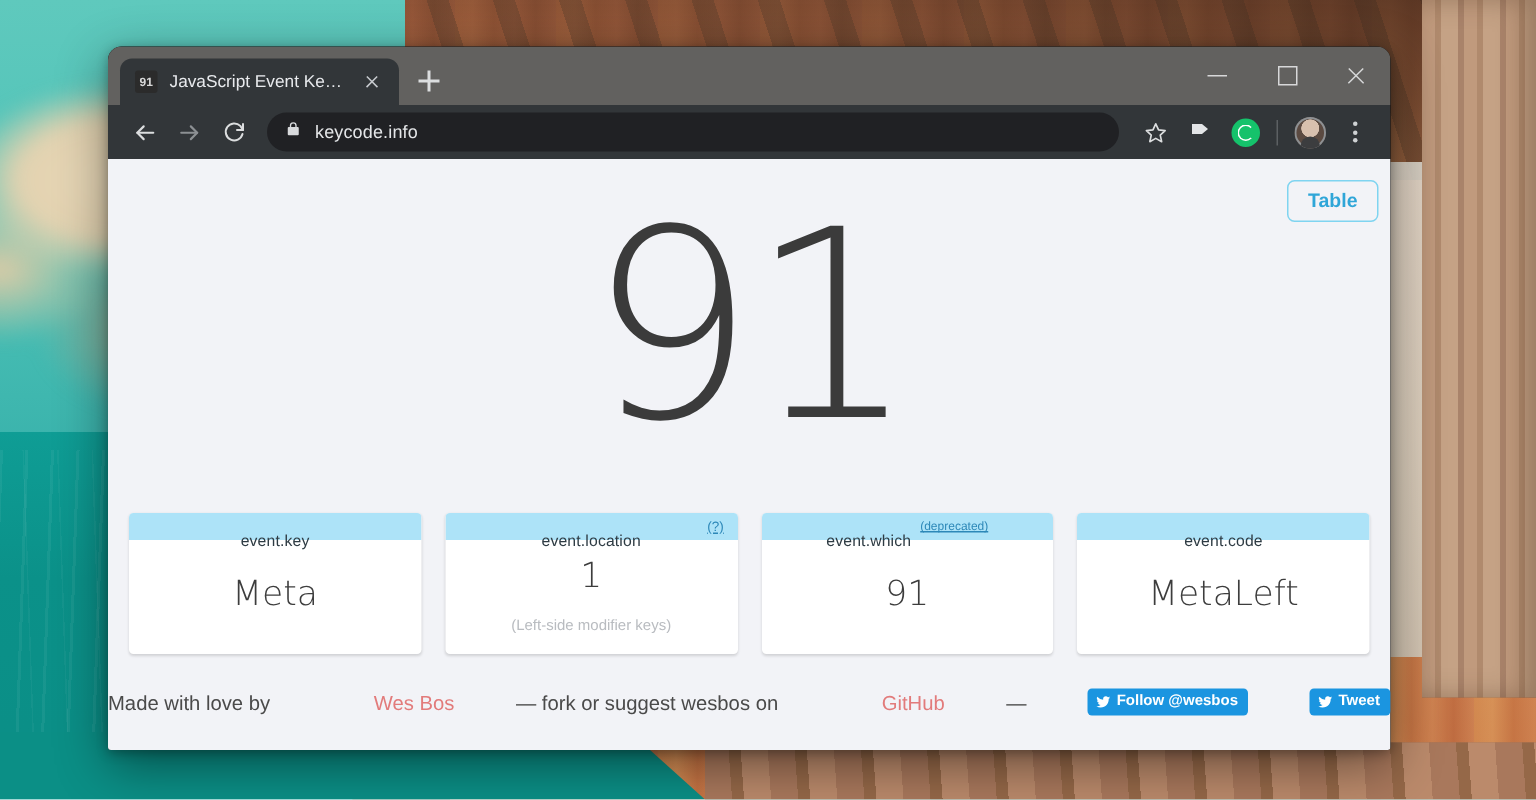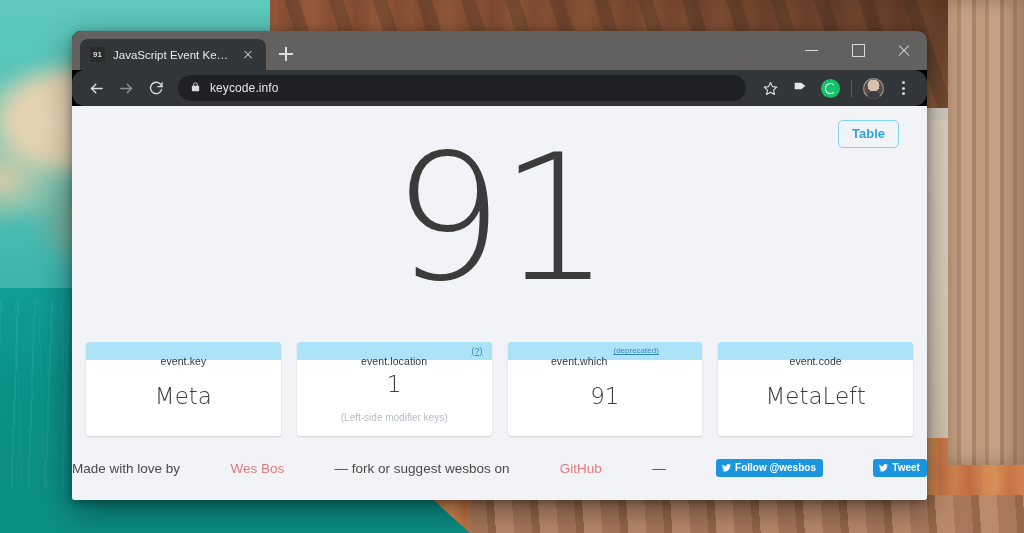--- a/index.html
+++ b/index.html
@@ -212,21 +212,20 @@
   .wc-close::after  { transform: rotate(-45deg); }
 
   
   .toolbar {
     height: 36px;
     background: #323639;
     display: flex;
     align-items: center;
     padding: 0 10px;
     gap: 2px;
-    border-radius: 13px;
   }
   .tb-btn {
     width: 28px; height: 28px;
     display: flex; align-items: center; justify-content: center;
     border-radius: 50%;
     cursor: pointer;
     flex: 0 0 auto;
   }
   .tb-btn svg { display: block; }
   .omnibox {
@@ -289,21 +288,21 @@
   
   .page {
     height: 394px;
     background: #f2f3f7;
     position: relative;
     display: flex;
     flex-direction: column;
   }
   .table-btn-wrap {
     position: absolute;
-    right: 28px; top: 14px;
+    right: 8px; top: 14px;
   }
   .table-btn {
     border: 1.6px solid #7fd4f0;
     background: transparent;
     color: #2fa6d8;
     font-size: 13px;
     font-weight: bold;
     padding: 5px 13px 6px;
     border-radius: 5px;
     cursor: pointer;
@@ -401,21 +400,21 @@
   
   .footer {
     height: 64px;
     display: flex;
     align-items: center;
     justify-content: space-between;
     gap: 7px;
     font-size: 13.5px;
     color: #4a4a4a;
   }
-  .footer .lnk { color: #e27b7b; text-decoration: none; cursor: pointer; }
+  .footer .lnk { color: #e27b7b; text-decoration: none; cursor: pointer; margin-left: 28px; }
   .tw-btn {
     background: #1b95e0;
     color: #fff;
     font-size: 10px;
     font-weight: bold;
     border-radius: 3px;
     padding: 3px 7px 4px 5px;
     display: inline-flex;
     align-items: center;
     gap: 3px;

